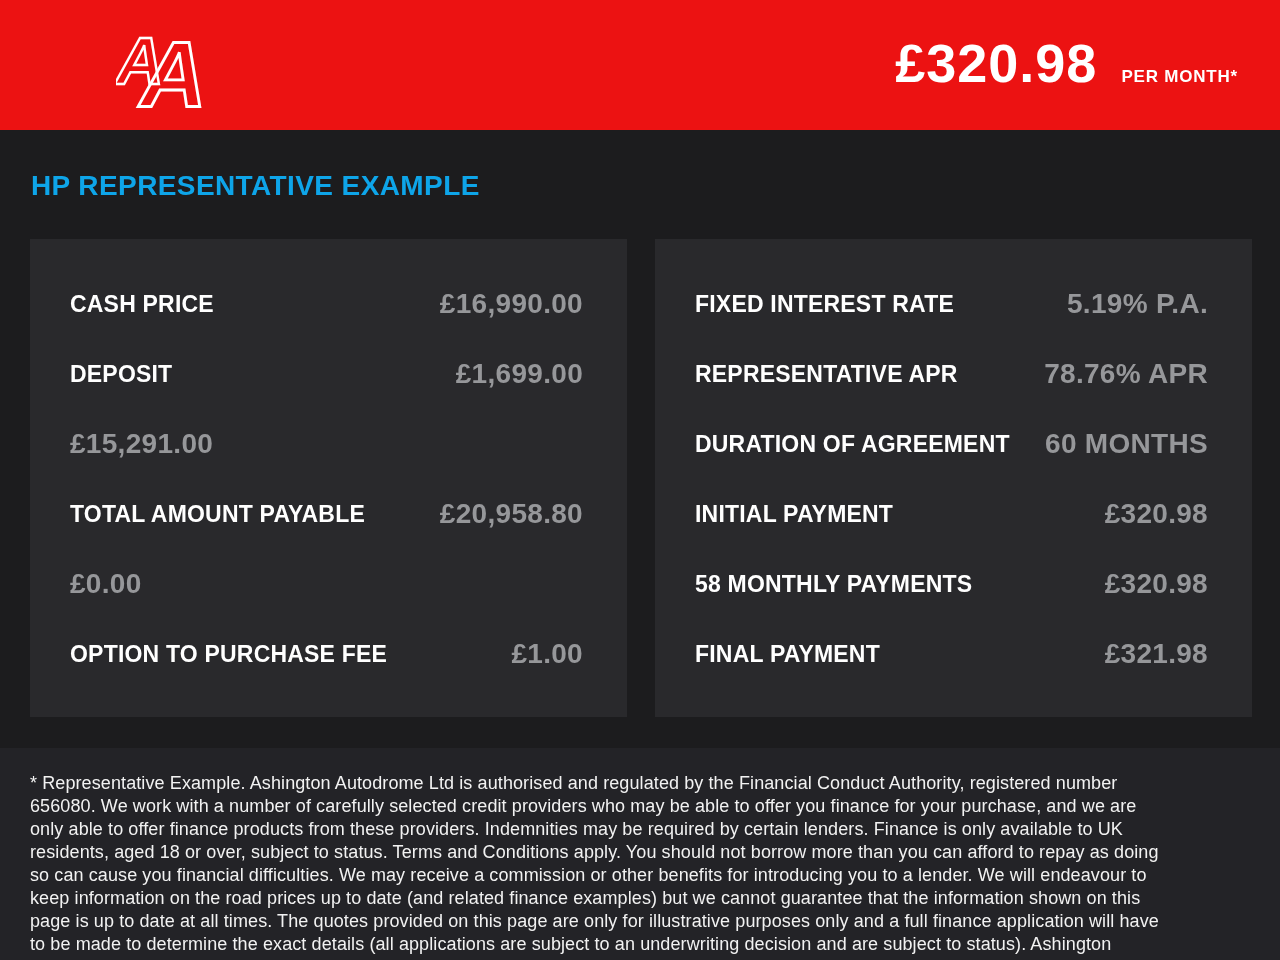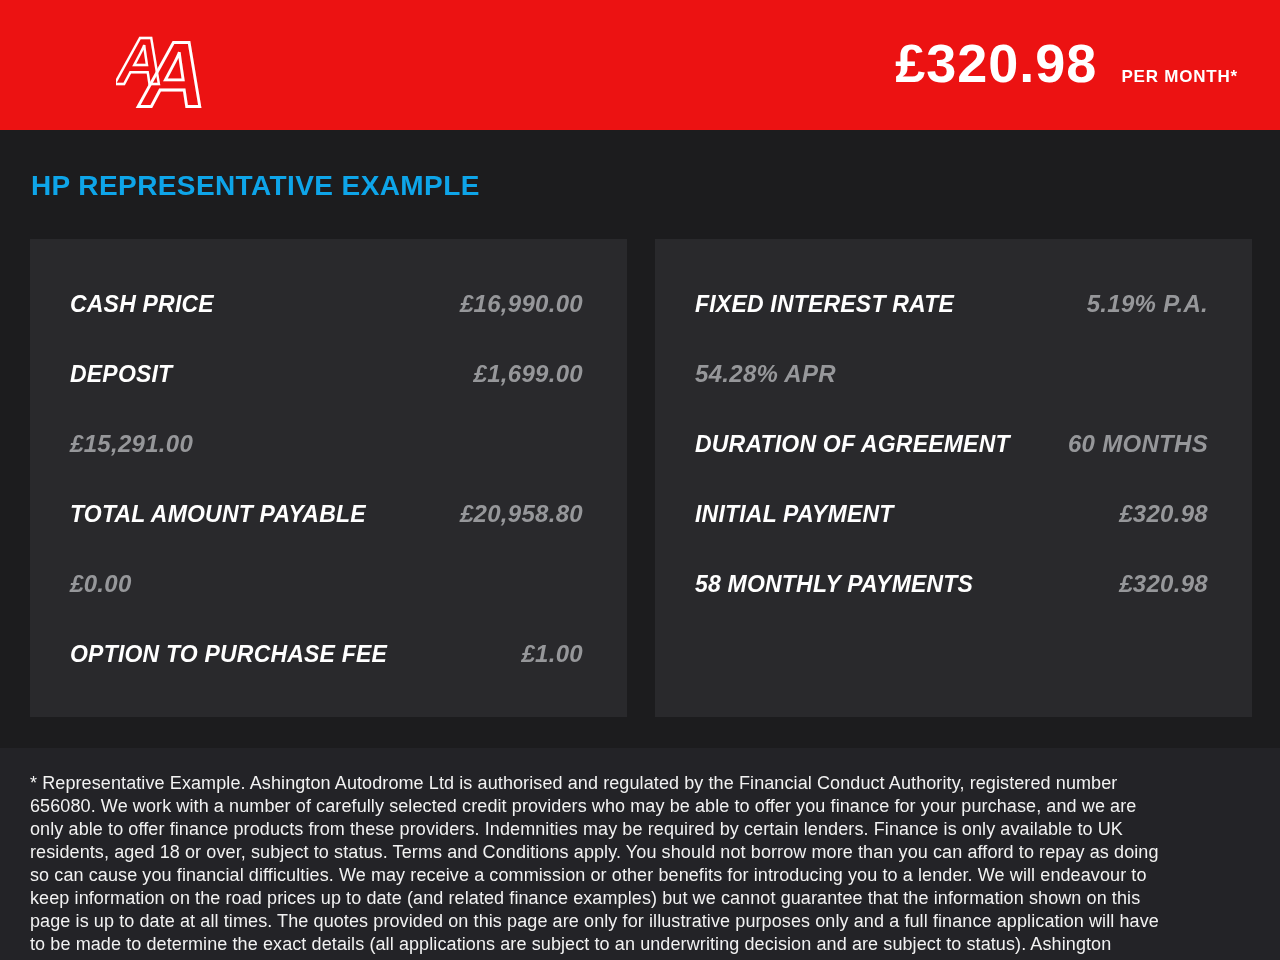--- a/index.html
+++ b/index.html
@@ -59,21 +59,20 @@
     font-weight: 700;
     letter-spacing: 0.4px;
     margin: 40px 0 0 31px;
   }
 
   
   .panels {
     display: flex;
     gap: 28px;
     margin: 37px 28px 0 30px;
-    font-style: italic;
   }
   .panel {
     flex: 1;
     background: #29292c;
     padding: 30px 44px 28px 40px;
     box-sizing: border-box;
   }
   .frow {
     height: 70px;
     display: flex;
@@ -82,21 +81,21 @@
   }
   .frow-label {
     color: #ffffff;
     font-size: 23px;
     font-weight: 700;
     letter-spacing: 0.2px;
     white-space: nowrap;
   }
   .frow-value {
     color: #96979a;
-    font-size: 24px;
+    font-size: 28px;
     font-weight: 700;
     letter-spacing: 0.3px;
     white-space: nowrap;
   }
 
   
   .footer {
     margin-top: 31px;
     background: #232327;
     min-height: 216px;
@@ -156,32 +155,37 @@
       <span class="frow-value">£1.00</span>
     </div>
   </div>
 
   <div class="panel">
     <div class="frow">
       <span class="frow-label">FIXED INTEREST RATE</span>
       <span class="frow-value">5.19% P.A.</span>
     </div>
     <div class="frow">
-      <span class="frow-value">54.28% APR</span>
+      <span class="frow-label">REPRESENTATIVE APR</span>
+      <span class="frow-value">78.76% APR</span>
     </div>
     <div class="frow">
       <span class="frow-label">DURATION OF AGREEMENT</span>
       <span class="frow-value">60 MONTHS</span>
     </div>
     <div class="frow">
       <span class="frow-label">INITIAL PAYMENT</span>
       <span class="frow-value">£320.98</span>
     </div>
     <div class="frow">
       <span class="frow-label">58 MONTHLY PAYMENTS</span>
       <span class="frow-value">£320.98</span>
     </div>
+    <div class="frow">
+      <span class="frow-label">FINAL PAYMENT</span>
+      <span class="frow-value">£321.98</span>
+    </div>
   </div>
 </div>
 
 <div class="footer">
   <div class="disclaimer">* Representative Example. Ashington Autodrome Ltd is authorised and regulated by the Financial Conduct Authority, registered number 656080. We work with a number of carefully selected credit providers who may be able to offer you finance for your purchase, and we are only able to offer finance products from these providers. Indemnities may be required by certain lenders. Finance is only available to UK residents, aged 18 or over, subject to status. Terms and Conditions apply. You should not borrow more than you can afford to repay as doing so can cause you financial difficulties. We may receive a commission or other benefits for introducing you to a lender. We will endeavour to keep information on the road prices up to date (and related finance examples) but we cannot guarantee that the information shown on this page is up to date at all times. The quotes provided on this page are only for illustrative purposes only and a full finance application will have to be made to determine the exact details (all applications are subject to an underwriting decision and are subject to status). Ashington Autodrome Ltd acts as a credit broker and not a lender. Address: Newbiggin Road, Ashington, NE63 0TB</div>
 </div>
 
 </body></html>

